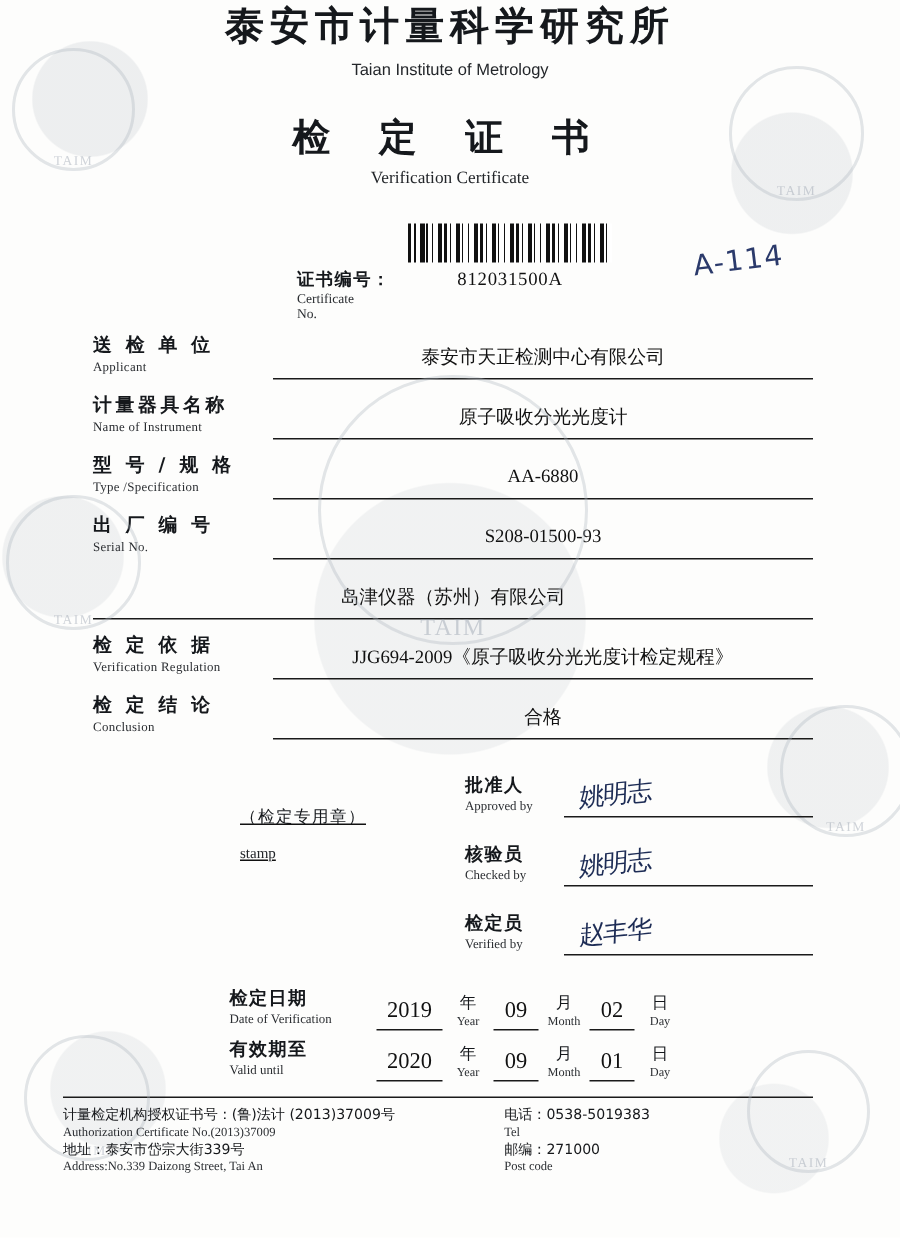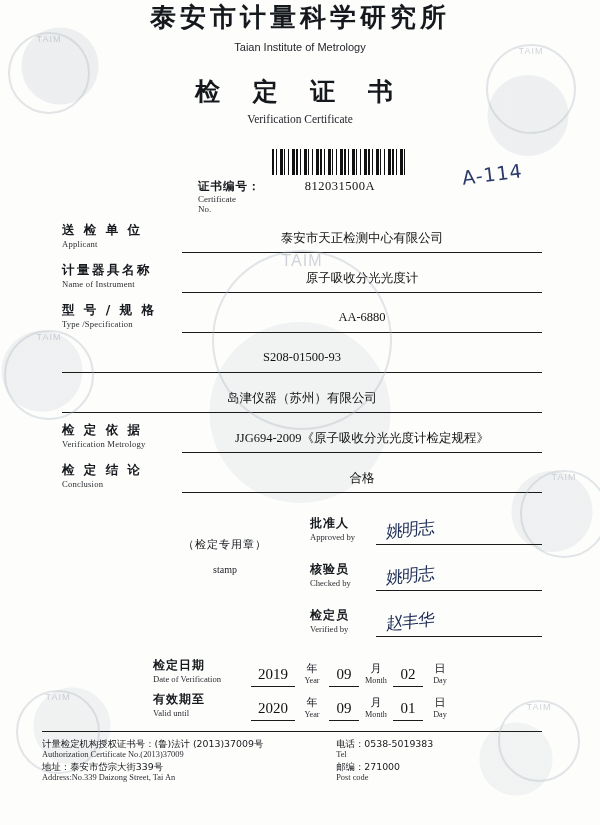--- a/index.html
+++ b/index.html
@@ -31,23 +31,23 @@
   }
   
   .wm {
     position: absolute;
     border: 2px solid rgba(175,183,192,0.35);
     border-radius: 50%;
     color: rgba(150,160,172,0.45);
     font-size: 9px;
     letter-spacing: 1px;
     display: flex;
-    align-items: flex-start;
+    align-items: flex-end;
     justify-content: center;
-    font-family: Liberation Sans, sans-serif;
+    font-family: Liberation Serif, serif;
     pointer-events: none;
   }
 
   .title-block {
     text-align: center;
   }
   .cn-title {
     font-family: "DejaVu Sans", sans-serif;
     font-weight: bold;
     font-size: 26px;
@@ -182,22 +182,22 @@
   .sig-area {
     position: relative;
     margin-top: 6px;
     height: 152px;
     padding: 0 58px 0 62px;
   }
   .stamp-note {
     position: absolute;
     left: 160px;
     top: 38px;
-    text-align: center;
     width: 130px;
+    text-decoration: underline;
   }
   .stamp-note .cn {
     font-family: "DejaVu Sans", sans-serif;
     font-size: 11px;
     color: #15181c;
     letter-spacing: 1px;
   }
   .stamp-note .en {
     font-size: 10px;
     color: #23262a;
@@ -392,31 +392,35 @@
 
     <div class="field-row">
       <div class="field-label">
         <div class="cn">型 号 / 规 格</div>
         <div class="en">Type /Specification</div>
       </div>
       <div class="field-value">AA-6880</div>
     </div>
 
     <div class="field-row">
+      <div class="field-label">
+        <div class="cn">出 厂 编 号</div>
+        <div class="en">Serial No.</div>
+      </div>
       <div class="field-value">S208-01500-93</div>
     </div>
 
     <div class="field-row">
       <div class="field-value">岛津仪器（苏州）有限公司</div>
     </div>
 
     <div class="field-row">
       <div class="field-label">
         <div class="cn">检 定 依 据</div>
-        <div class="en">Verification Metrology</div>
+        <div class="en">Verification Regulation</div>
       </div>
       <div class="field-value">JJG694-2009《原子吸收分光光度计检定规程》</div>
     </div>
 
     <div class="field-row">
       <div class="field-label">
         <div class="cn">检 定 结 论</div>
         <div class="en">Conclusion</div>
       </div>
       <div class="field-value">合格</div>

